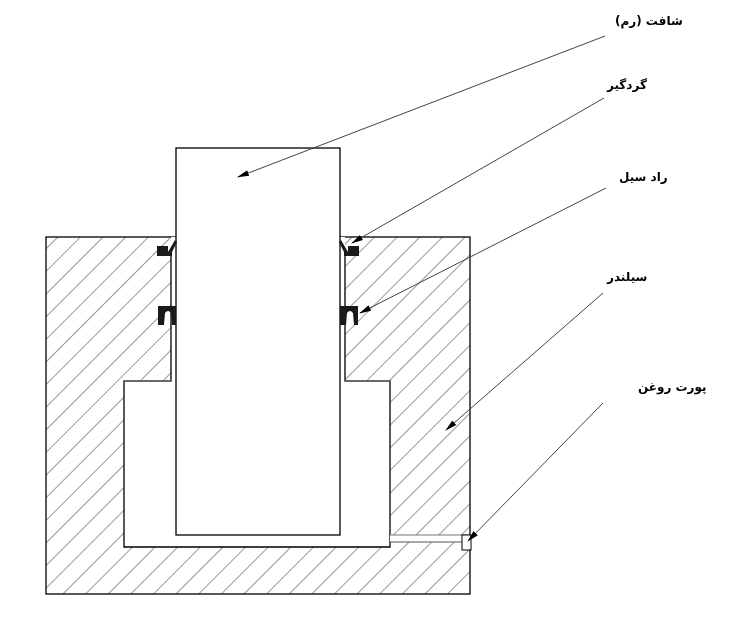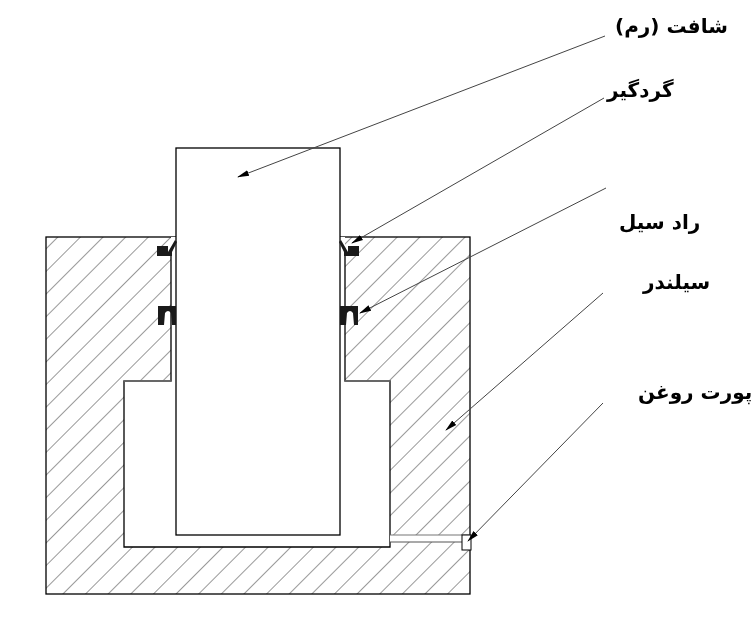--- a/index.html
+++ b/index.html
@@ -2,21 +2,21 @@
 <html><head>
   <meta charset="utf-8">
   <style>
     html, body { margin: 0; padding: 0; background: #ffffff; }
     body { width: 754px; height: 622px; position: relative; overflow: hidden; }
     #diagram { position: absolute; left: 0; top: 0; }
     .label {
       position: absolute;
       font-family: "DejaVu Sans", sans-serif;
       font-weight: bold;
-      font-size: 20px;
+      font-size: 12px;
       color: #000;
       direction: rtl;
       white-space: nowrap;
     }
   </style>
 </head>
 <body>
 
 <svg id="diagram" width="754" height="622" viewBox="0 0 754 622" xmlns="http://www.w3.org/2000/svg">
   <defs>
@@ -64,15 +64,15 @@
 
   <line x1="605" y1="36" x2="238" y2="177" stroke="#444" stroke-width="1" marker-end="url(#arrow)"></line>
   <line x1="604" y1="98" x2="352" y2="243" stroke="#444" stroke-width="1" marker-end="url(#arrow)"></line>
   <line x1="606" y1="188" x2="360" y2="313" stroke="#444" stroke-width="1" marker-end="url(#arrow)"></line>
   <line x1="603" y1="293" x2="446" y2="430" stroke="#444" stroke-width="1" marker-end="url(#arrow)"></line>
   <line x1="603" y1="403" x2="468" y2="541" stroke="#444" stroke-width="1" marker-end="url(#arrow)"></line>
 </svg>
 
 <div class="label" style="left:615px; top:14px;">شافت (رم)</div>
 <div class="label" style="left:607px; top:78px;">گردگیر</div>
-<div class="label" style="left:619px; top:170px;margin-top:40px;">راد سیل</div>
-<div class="label" style="left:643px; top:270px;">سیلندر</div>
+<div class="label" style="left:619px; top:170px;">راد سیل</div>
+<div class="label" style="left:607px; top:270px;">سیلندر</div>
 <div class="label" style="left:638px; top:380px;">پورت روغن</div>
 
 </body></html>

